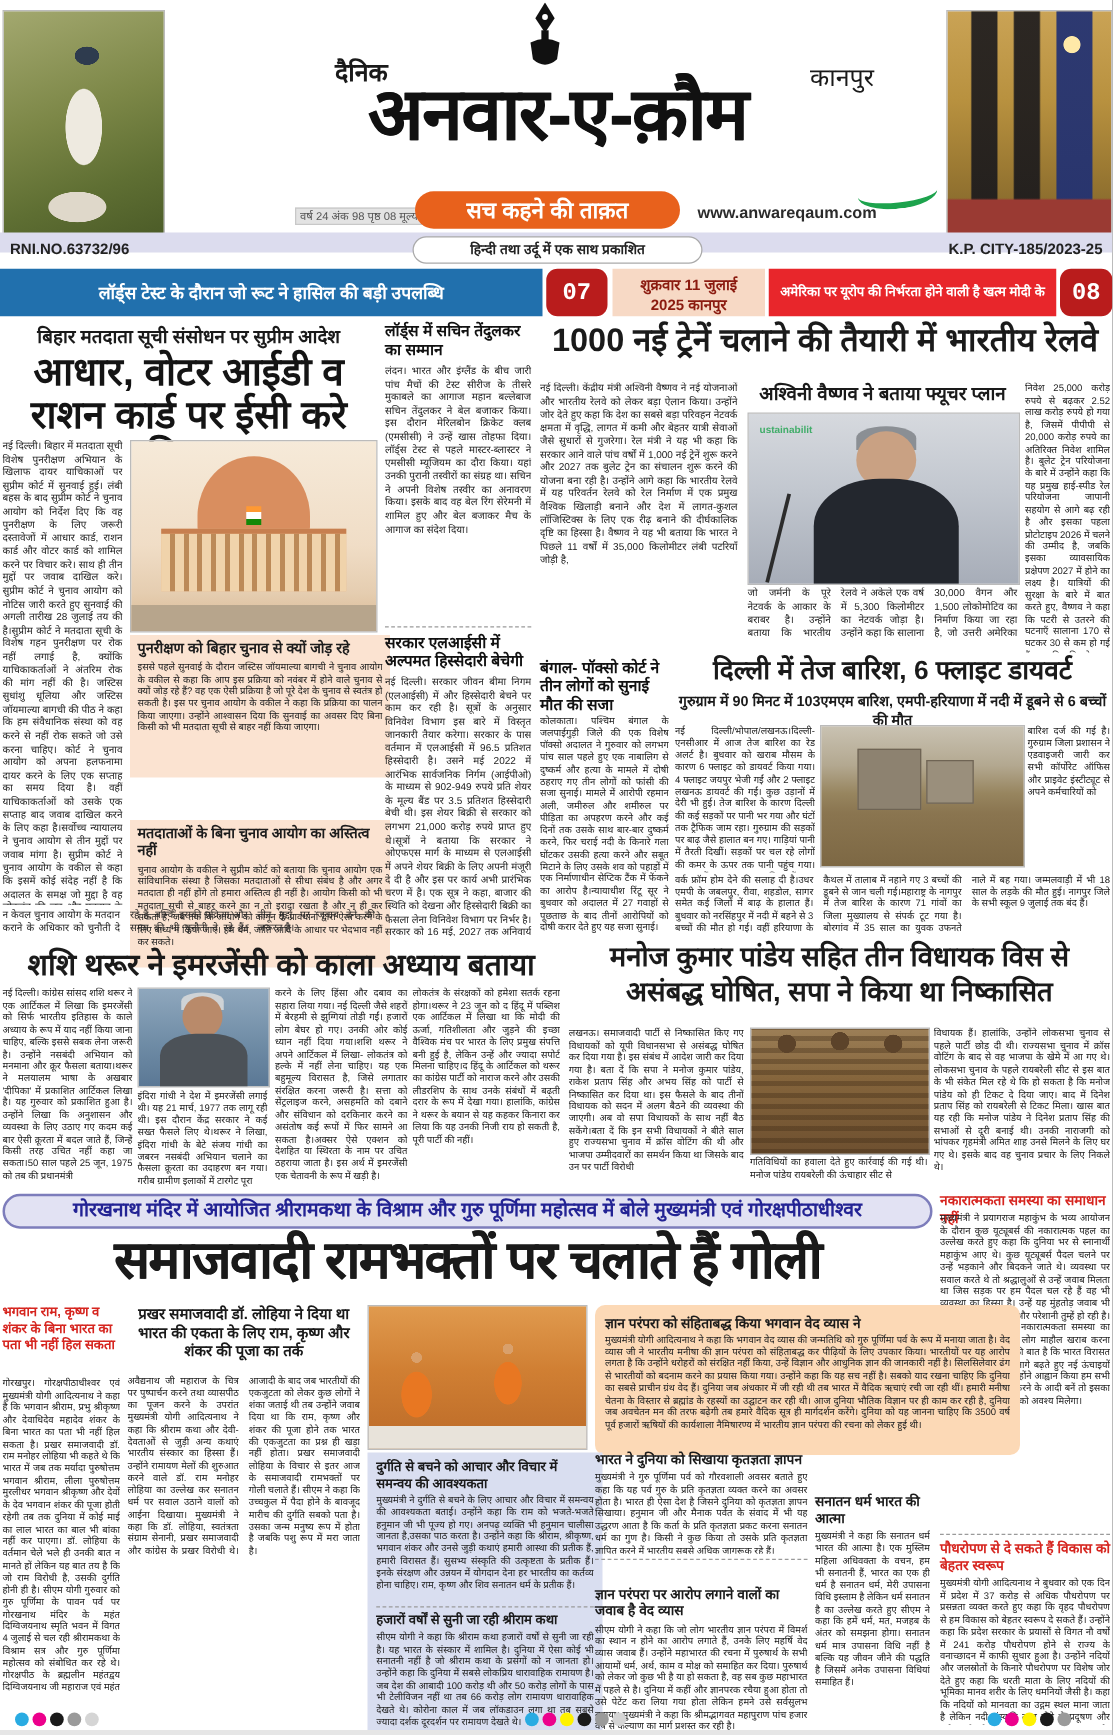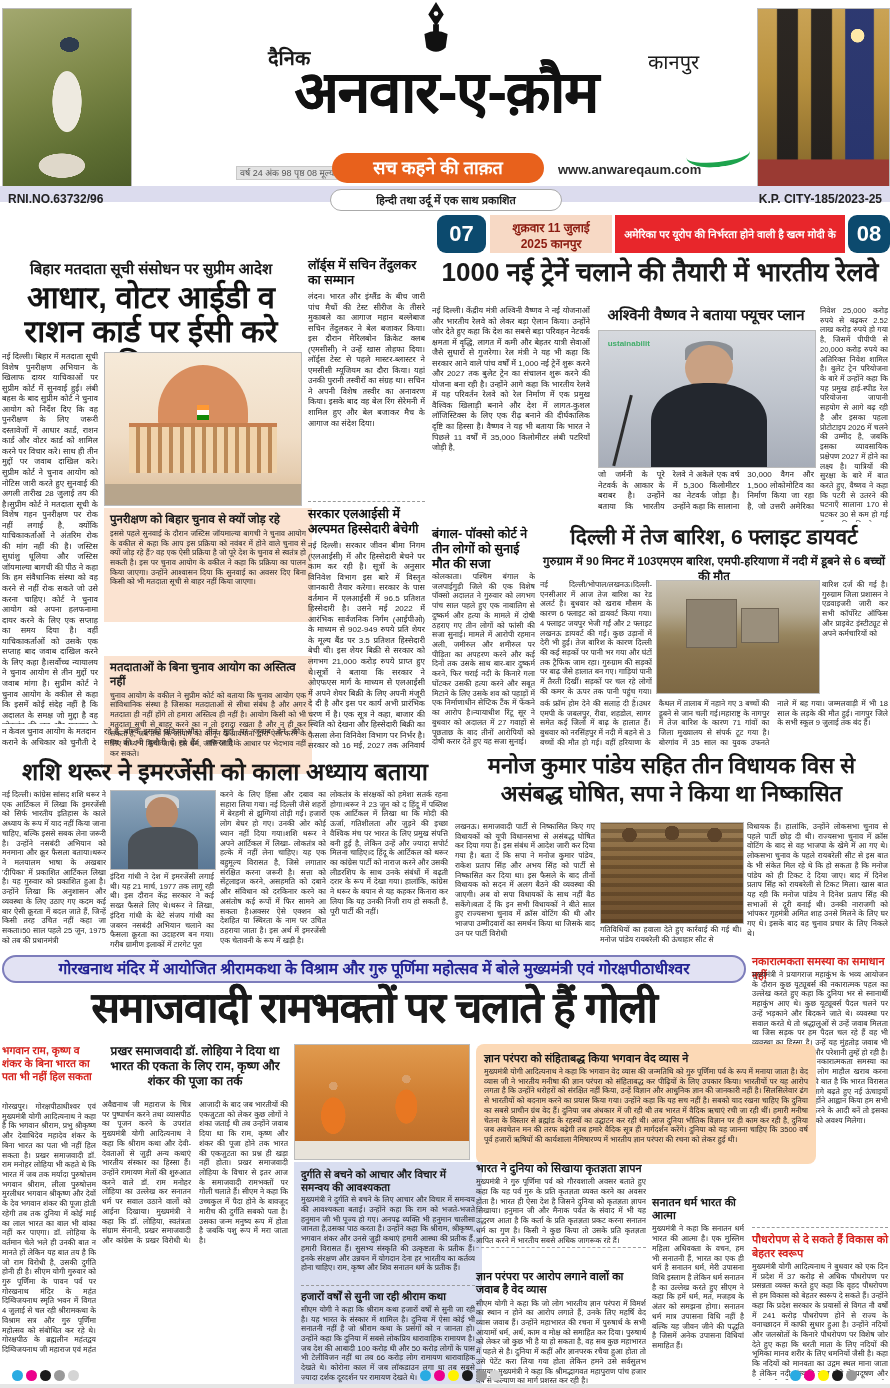--- a/index.html
+++ b/index.html
@@ -33,21 +33,21 @@
             line-height:30px;}
   .website{font-weight:bold;font-size:13px;color:#2b2b2b;}
   .swoosh{width:64px;height:20px;border-bottom:5px solid #1da34d;border-radius:50%;transform:rotate(-6deg);}
   .band{background:#dcdcee;}
   .band-txt{font-weight:bold;font-size:12px;line-height:26px;color:#222;}
   .pub-pill{background:#fff;border:1px solid #aaa;border-radius:11px;font-weight:bold;font-size:11px;
             line-height:20px;color:#222;}
   
   .t-blue{background:#2170ad;color:#fff;font-weight:bold;font-size:14px;line-height:38px;}
   .t-red{background:#e8262b;color:#fff;font-weight:bold;font-size:10.5px;line-height:38px;}
-  .t-badge{background:#0c4a6e;color:#fff;font-weight:bold;font-size:22px;line-height:38px;border-radius:9px;}
+  .t-badge{background:#b91c1c;color:#fff;font-weight:bold;font-size:19px;line-height:38px;border-radius:9px;font-family:Liberation Mono, monospace;}
   .t-date{background:#f7d9c5;color:#8b1b10;font-weight:bold;font-size:12px;line-height:1.35;padding-top:5px;}
   
   .kick{font-weight:bold;font-size:15px;}
   .h-supreme{font-weight:800;font-size:31px;line-height:1.1;color:#141414;}
   .h-rail{font-weight:800;font-size:26px;line-height:1.1;}
   .h-delhi{font-weight:800;font-size:21px;line-height:1.1;}
   .h-small{font-weight:bold;font-size:12.5px;line-height:1.2;color:#111;}
   .h-thar{font-weight:800;font-size:24px;}
   .h-manoj{font-weight:800;font-size:22px;line-height:1.25;}
   .h-big{font-weight:900;font-size:42px;line-height:1.05;letter-spacing:-1px;text-shadow:.5px 0 0 #111;}
@@ -131,20 +131,21 @@
   <div class="abs ctr tag-pill" style="left:332px;top:153px;width:212px;height:30px;">सच कहने की ताक़त</div>
   <div class="abs website" style="left:558px;top:162px;">www.anwareqaum.com</div>
   <div class="abs swoosh" style="left:686px;top:142px;"></div>
 
   <div class="abs band" style="left:0;top:186px;width:890px;height:16px;">
     <div class="abs band-txt" style="left:8px;top:0;">RNI.NO.63732/96</div>
     <div class="abs ctr pub-pill" style="left:330px;top:3px;width:230px;height:20px;">हिन्दी तथा उर्दू में एक साथ प्रकाशित</div>
     <div class="abs band-txt" style="right:8px;top:0;">K.P. CITY-185/2023-25</div>
   </div>
 
+  <div class="abs ctr t-blue" style="left:0;top:215px;width:434px;height:38px;">लॉर्ड्स टेस्ट के दौरान जो रूट ने हासिल की बड़ी उपलब्धि</div>
   <div class="abs ctr t-badge" style="left:437px;top:215px;width:49px;height:38px;">07</div>
   <div class="abs ctr t-date" style="left:490px;top:215px;width:122px;height:33px;">
     <div>शुक्रवार 11 जुलाई</div>
     <div>2025 कानपुर</div>
   </div>
   <div class="abs ctr t-red" style="left:615px;top:215px;width:230px;height:38px;">अमेरिका पर यूरोप की निर्भरता होने वाली है खत्म मोदी के दोस्त मैक्रों की ब्रिटेन यात्रा क्यों है अहम</div>
   <div class="abs ctr t-badge" style="left:848px;top:215px;width:42px;height:38px;">08</div>
 
   <div class="abs ctr kick" style="left:2px;top:258px;width:298px;">बिहार मतदाता सूची संसोधन पर सुप्रीम आदेश</div>
   <div class="abs ctr h-supreme" style="left:2px;top:281px;width:298px;">आधार, वोटर आईडी व राशन कार्ड पर ईसी करे विचार</div>

